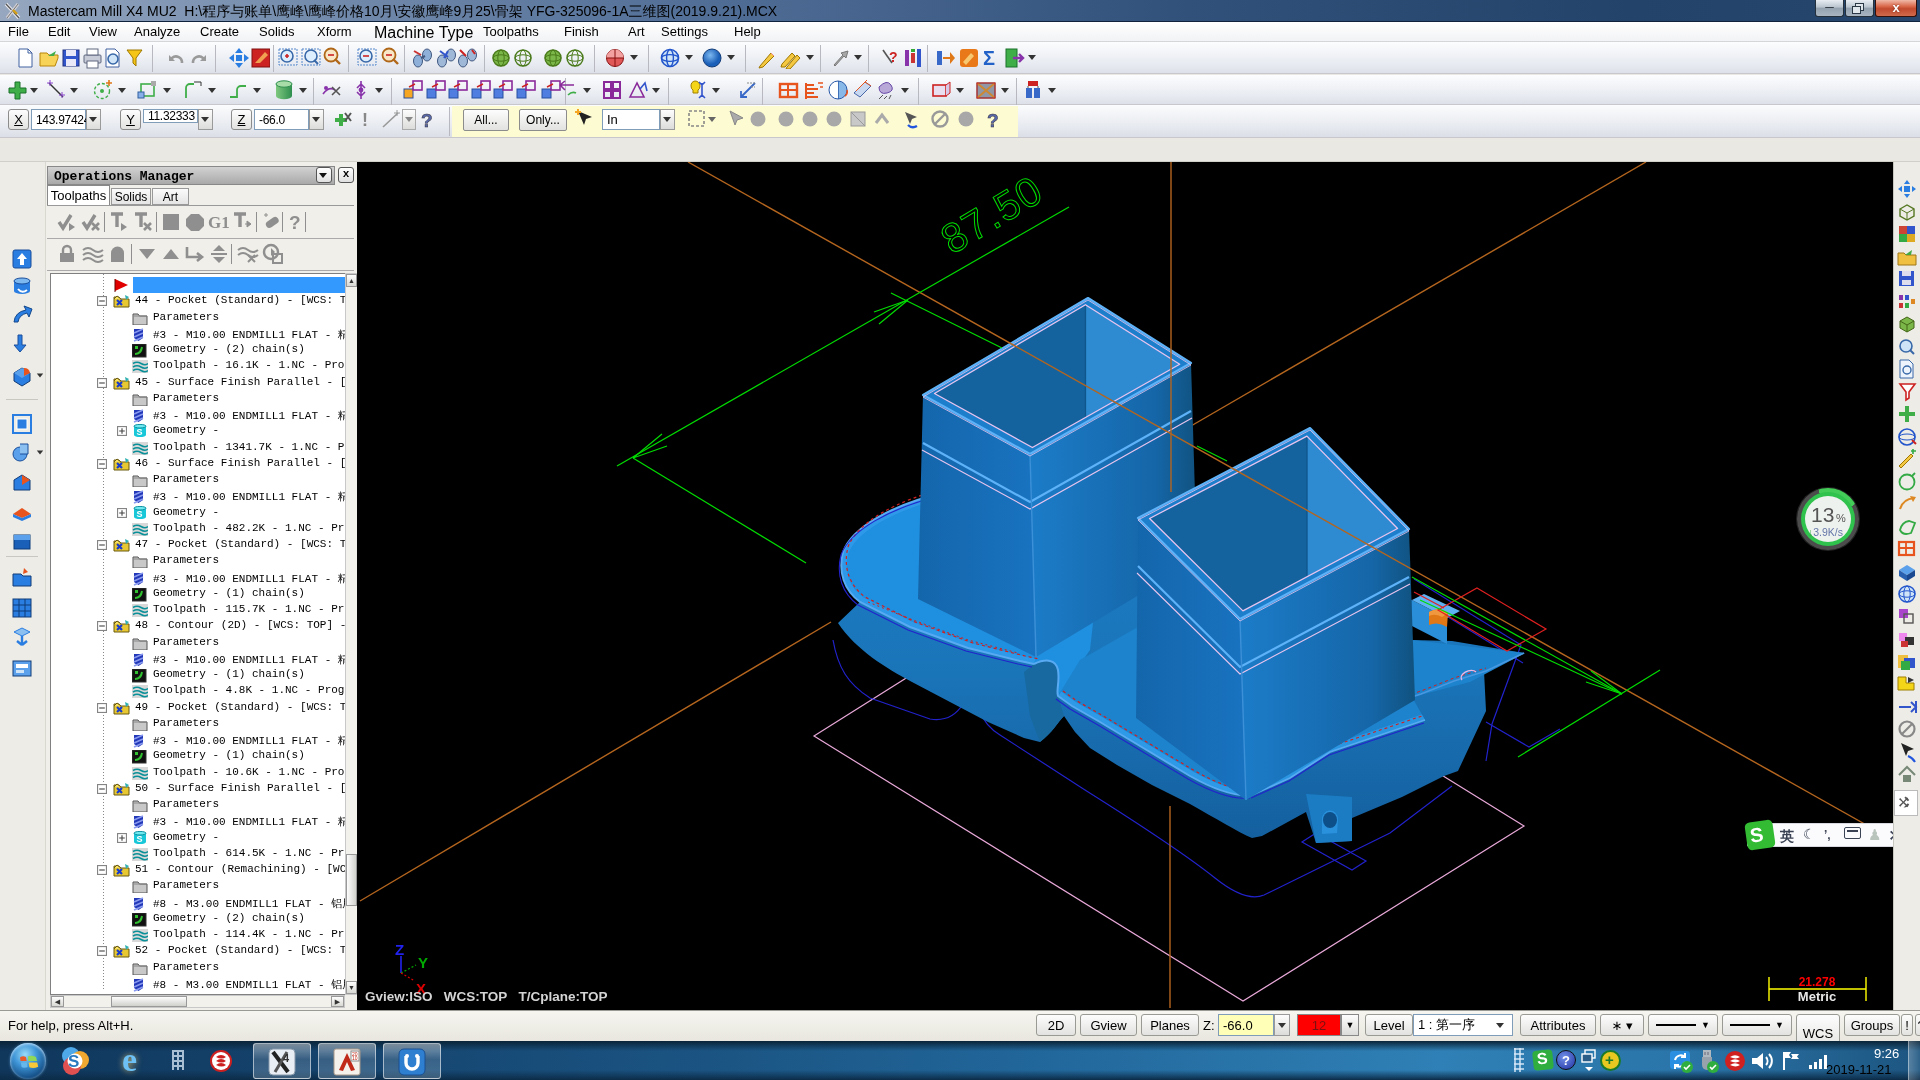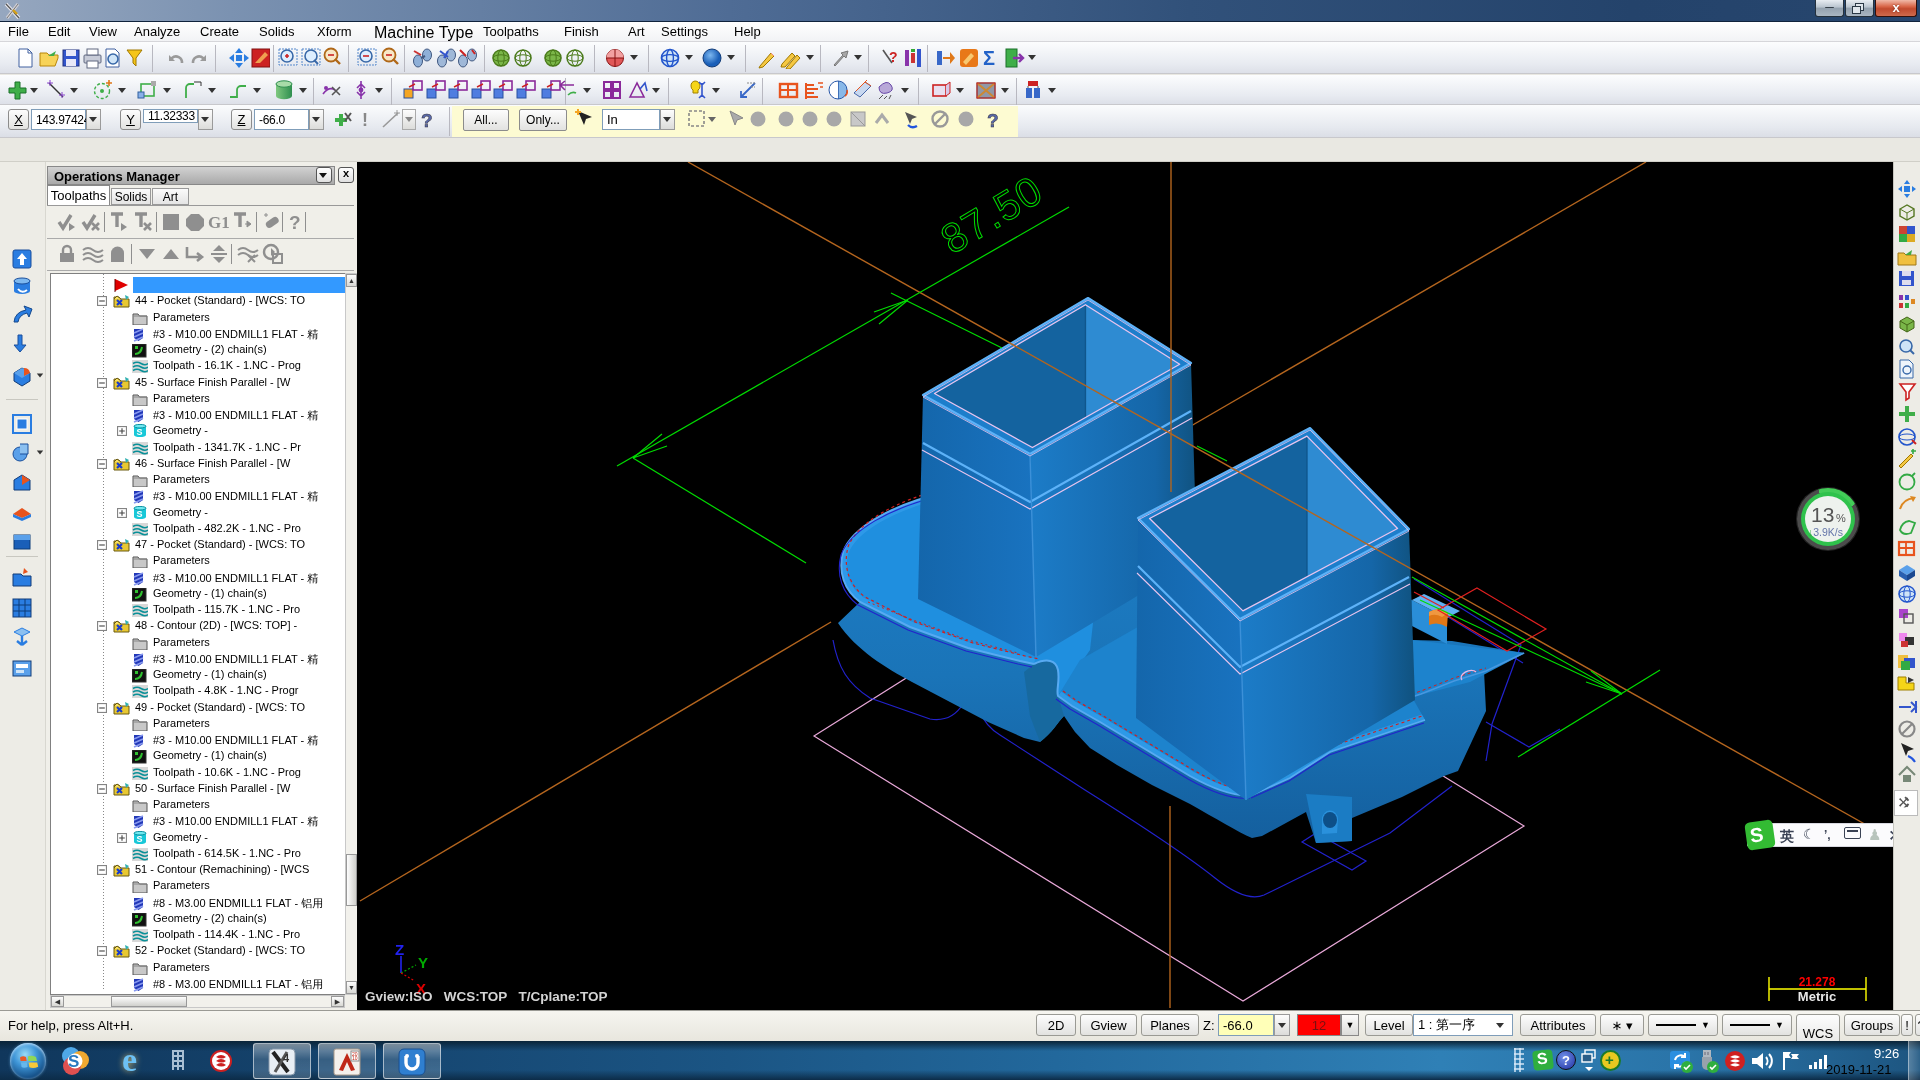--- a/index.html
+++ b/index.html
@@ -1,32 +1,33 @@
 <!DOCTYPE html>
 <html><head><meta charset="utf-8">
 <style>
 *{margin:0;padding:0;box-sizing:border-box}
 html,body{width:1920px;height:1080px;overflow:hidden;background:#ece9e2;font-family:"Liberation Sans",sans-serif}
 .ab{position:absolute}
 .dd{position:absolute;width:0;height:0;border-left:4px solid transparent;border-right:4px solid transparent;border-top:5px solid #333}
 .sep{position:absolute;width:1px;background:#b8b8c0}
 .btn{position:absolute;background:linear-gradient(#fdfdfd,#e2e2e0);border:1px solid #8c8c8c;border-radius:3px;color:#000;display:flex;align-items:center;justify-content:center;font-size:12px}
 .fld{position:absolute;background:#fff;border:1px solid #7f9db9;font-family:"Liberation Sans",sans-serif;font-size:13px;color:#000;display:flex;align-items:center;padding-left:4px}
-.tt{position:absolute;white-space:pre;font-family:Liberation Sans, sans-serif}
+.tt{position:absolute;white-space:pre;font-family:Liberation Mono, monospace}
 </style></head>
 <body>
 
 <div class="ab" style="left:0;top:0;width:1920px;height:22px;background:linear-gradient(90deg,#96a7bf 0%,#7b92b1 12%,#4f6c95 38%,#31517a 62%,#24436b 85%,#27466e 100%);border-bottom:1px solid #10233c">
  <svg class="ab" style="left:4px;top:2px" width="18" height="18" viewBox="0 0 18 18">
   <path d="M2 2 L15 16" stroke="#e8e8ee" stroke-width="3.4"></path>
       <path d="M2 2 L15 16" stroke="#555" stroke-width="1.2"></path>
   <path d="M14 2 L3 16" stroke="#cfcfd6" stroke-width="3.2"></path>
       <path d="M14 2 L3 16" stroke="#777" stroke-width="1"></path>
   <path d="M9 8 L13 12" stroke="#d4a017" stroke-width="2.4"></path>
     </svg>
+ <div class="ab" style="left:28px;top:3px;font-size:14px;color:#000">Mastercam Mill X4 MU2&nbsp; H:\程序与账单\鹰峰\鹰峰价格10月\安徽鹰峰9月25\骨架 YFG-325096-1A三维图(2019.9.21).MCX</div>
  <div class="ab" style="left:1815px;top:0;width:29px;height:17px;background:linear-gradient(#e8edf2,#b9c4cf 45%,#93a1ae 50%,#aab6c2);border:1px solid #24303c;border-top:none;border-radius:0 0 3px 3px;color:#1c2630;font-weight:bold;text-align:center;font-size:12px;line-height:14px">─</div>
  <div class="ab" style="left:1845px;top:0;width:29px;height:17px;background:linear-gradient(#e8edf2,#b9c4cf 45%,#93a1ae 50%,#aab6c2);border:1px solid #24303c;border-top:none;border-radius:0 0 3px 3px">
       <div class="ab" style="left:9px;top:3px;width:9px;height:8px;border:1px solid #2a3845;background:#dfe6ec"></div>
       <div class="ab" style="left:6px;top:6px;width:9px;height:8px;border:1px solid #2a3845;background:#dfe6ec"></div>
     </div>
  <div class="ab" style="left:1875px;top:0;width:42px;height:17px;background:linear-gradient(#f0b9a8,#d9674a 40%,#c14a2e 55%,#cf6a4c);border:1px solid #33100a;border-top:none;border-radius:0 0 3px 3px;color:#fff;font-weight:bold;text-align:center;font-size:13px;line-height:15px;text-shadow:0 0 2px #702010">x</div>
 </div>
 
 <div class="ab" style="left:0;top:22px;width:1920px;height:20px;background:linear-gradient(#ffffff,#f2f3f5);border-bottom:1px solid #d6d6da">
 <div class="ab" style="left:8px;top:2px;font-size:13px;color:#000">File</div>

